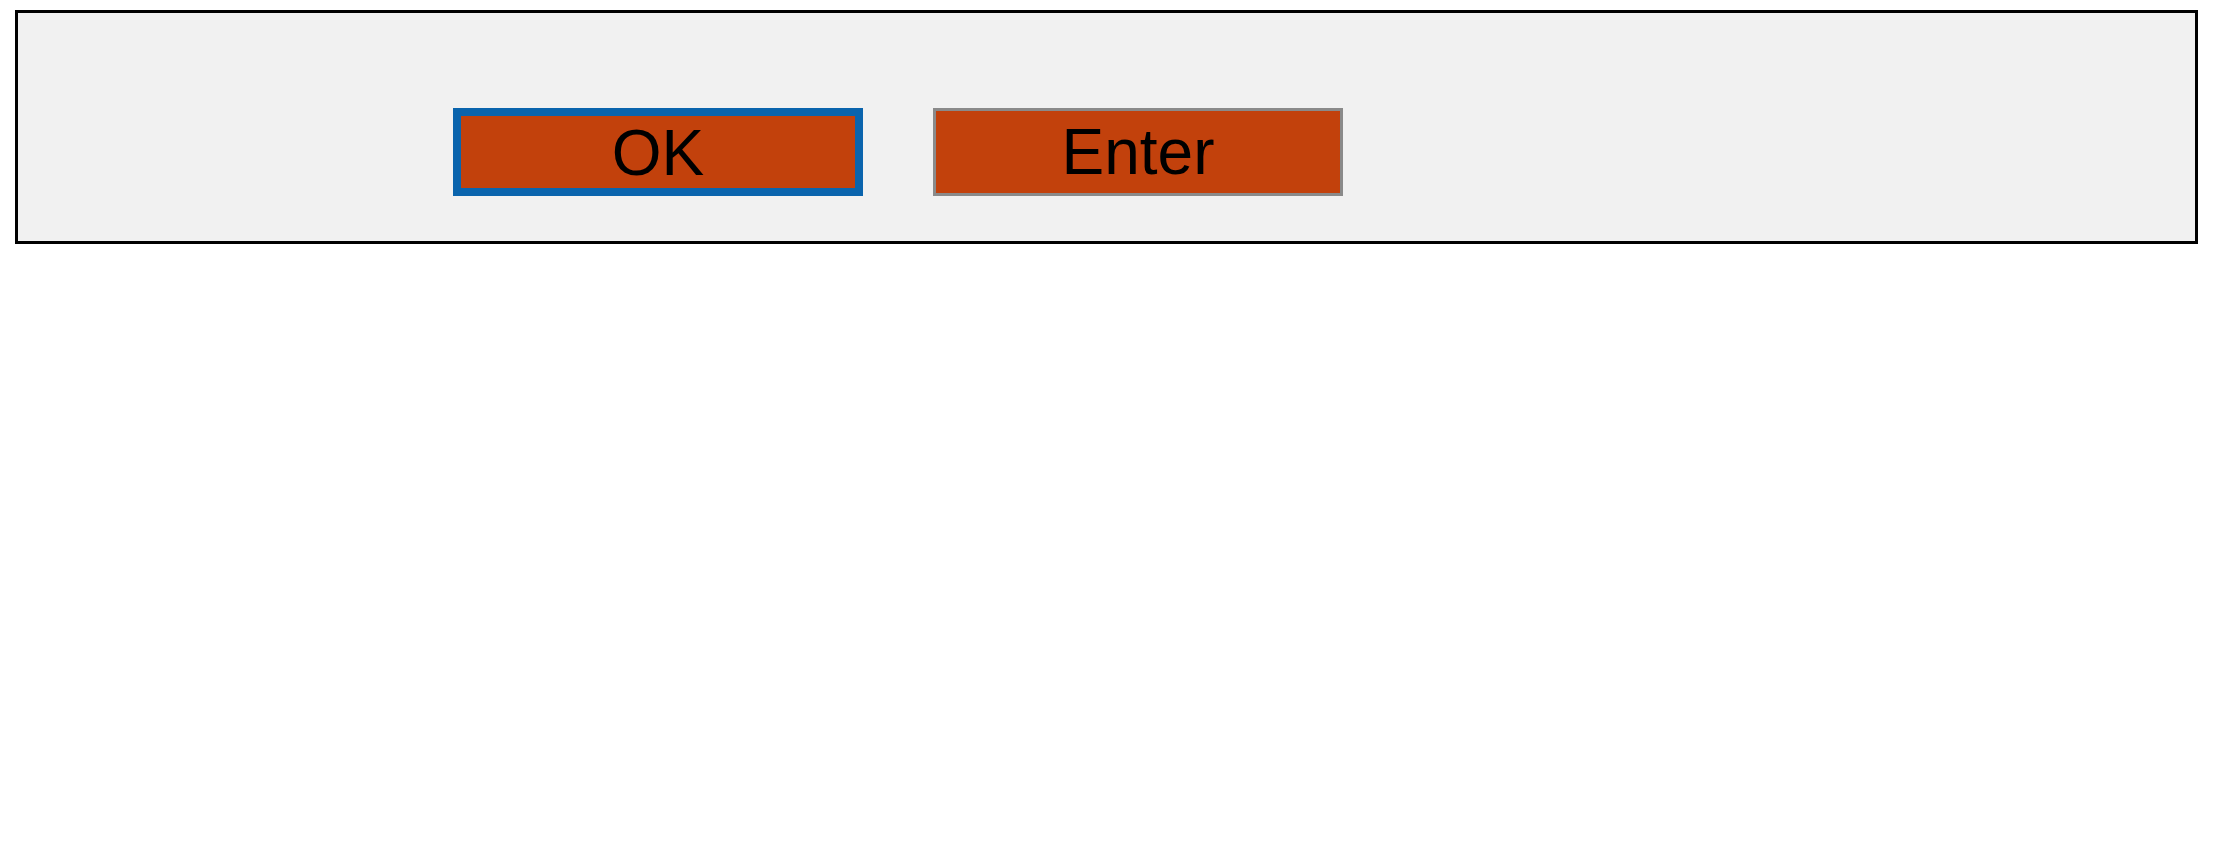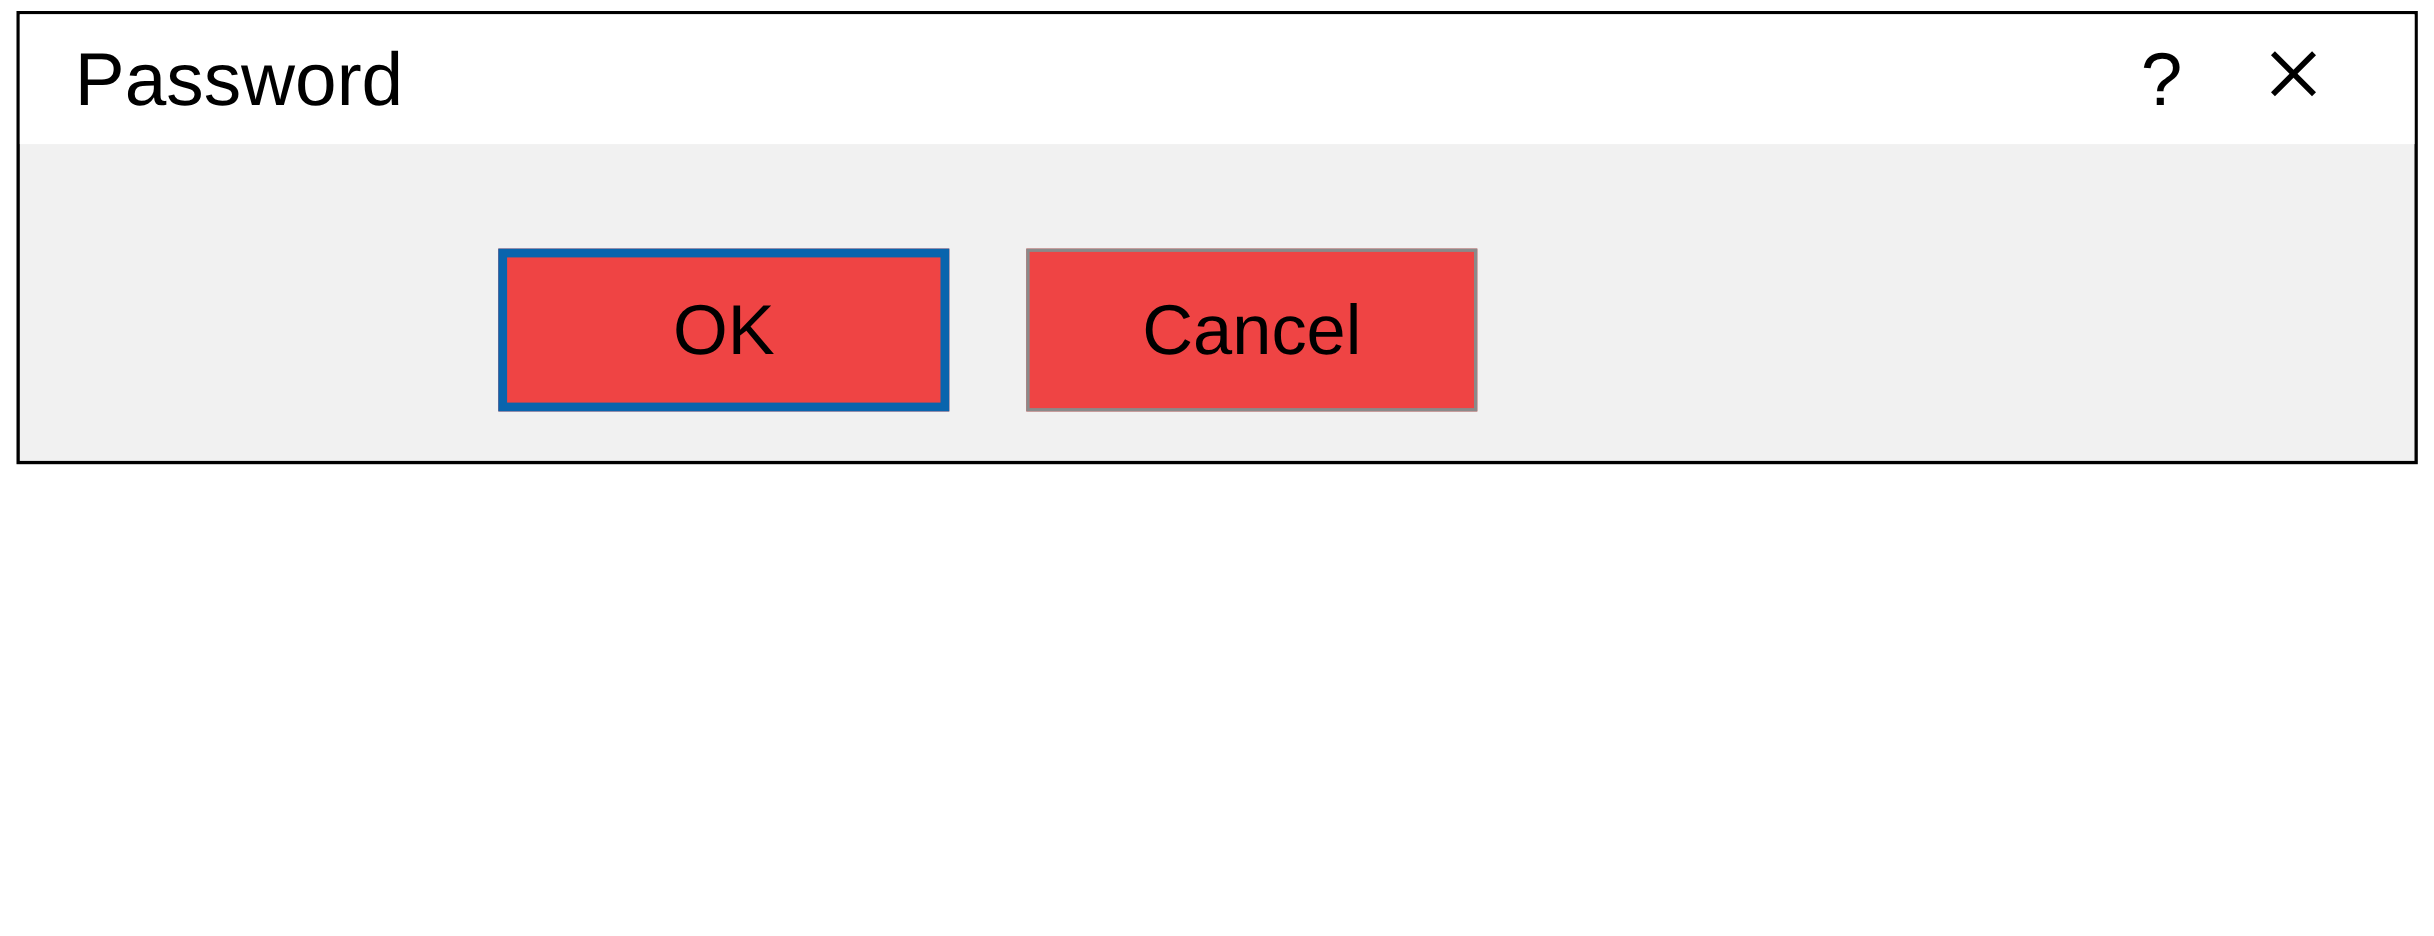--- a/index.html
+++ b/index.html
@@ -74,51 +74,41 @@
   }
   .button-row {
     display: flex;
     gap: 70px;
     padding: 40px 55px 45px 55px;
     justify-content: flex-start;
     margin-left: 380px; 
   }
   .btn {
     min-width: 410px;
-    height: 148px;
-    background: #ef4444;
+    height: 88px;
+    background: #c2410c;
     border: 3px solid #8a8a8a;
     font-size: 64px;
     font-family: inherit;
     cursor: pointer;
     padding: 0 30px;
   }
   .btn.default {
     border: 8px solid #0a64ad;
   }
   .btn .ul { text-decoration: underline; }
 </style>
 </head>
 <body>
 
 <div class="dialog">
 
-  <div class="titlebar">
-    <div class="title">Password</div>
-    <div class="help-icon">?</div>
-    <div class="close-icon">
-      <svg viewBox="0 0 24 24" fill="none">
-        <line x1="4" y1="4" x2="20" y2="20"></line>
-        <line x1="20" y1="4" x2="4" y2="20"></line>
-      </svg>
-    </div>
-  </div>
 
   <div class="body">
 
   </div>
 
   <div class="button-row">
     <button class="btn default">OK</button>
-    <button class="btn">Cancel</button>
+    <button class="btn">Enter</button>
   </div>
 
 </div>
 
 </body></html>

